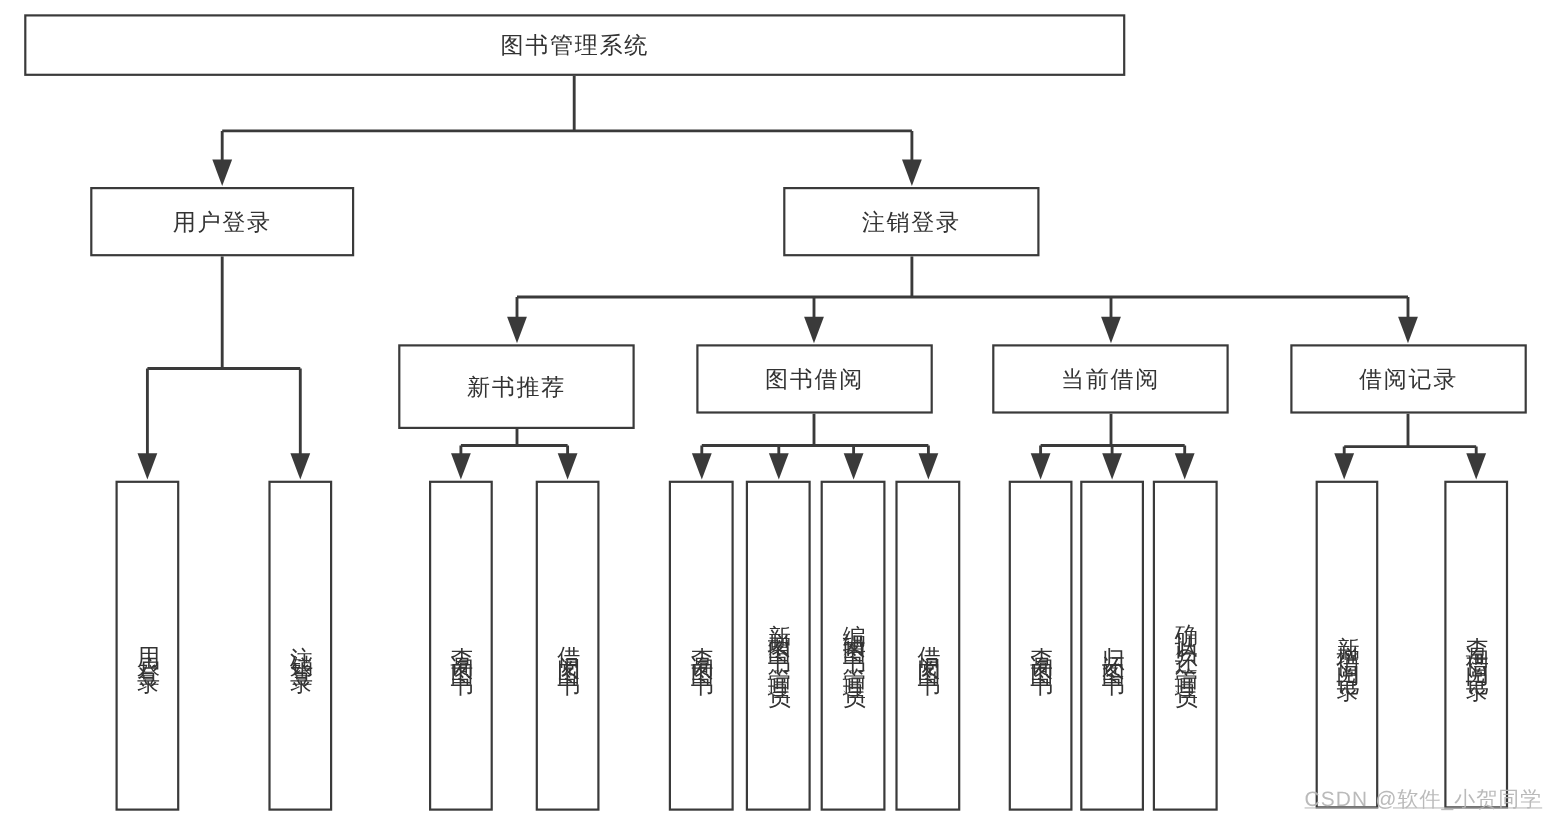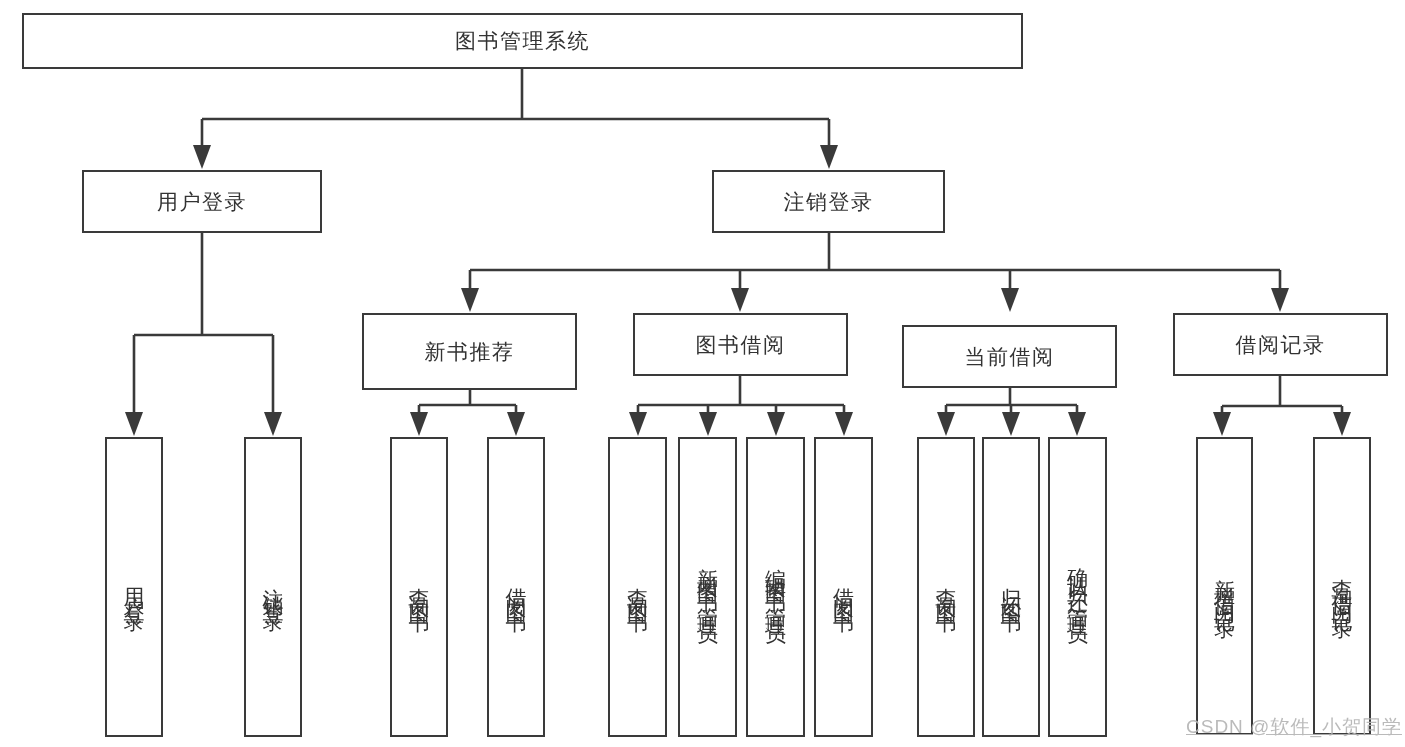--- a/index.html
+++ b/index.html
@@ -99,21 +99,21 @@
 <div class="box h-box" style="left:712px; top:170px; width:233px; height:63px;">
   <span>注销登录</span>
 </div>
 
 <div class="box h-box" style="left:362px; top:313px; width:215px; height:77px;">
   <span>新书推荐</span>
 </div>
 <div class="box h-box" style="left:633px; top:313px; width:215px; height:63px;">
   <span>图书借阅</span>
 </div>
-<div class="box h-box" style="left:902px; top:313px; width:215px; height:63px;margin-top:12px;">
+<div class="box h-box" style="left:902px; top:313px; width:215px; height:63px;">
   <span>当前借阅</span>
 </div>
 <div class="box h-box" style="left:1173px; top:313px; width:215px; height:63px;">
   <span>借阅记录</span>
 </div>
 
 <div class="box v-box" style="left:105px; top:437px; width:58px; height:300px;">
   <span class="vtext">用户登录</span>
 </div>
 <div class="box v-box" style="left:244px; top:437px; width:58px; height:300px;">

